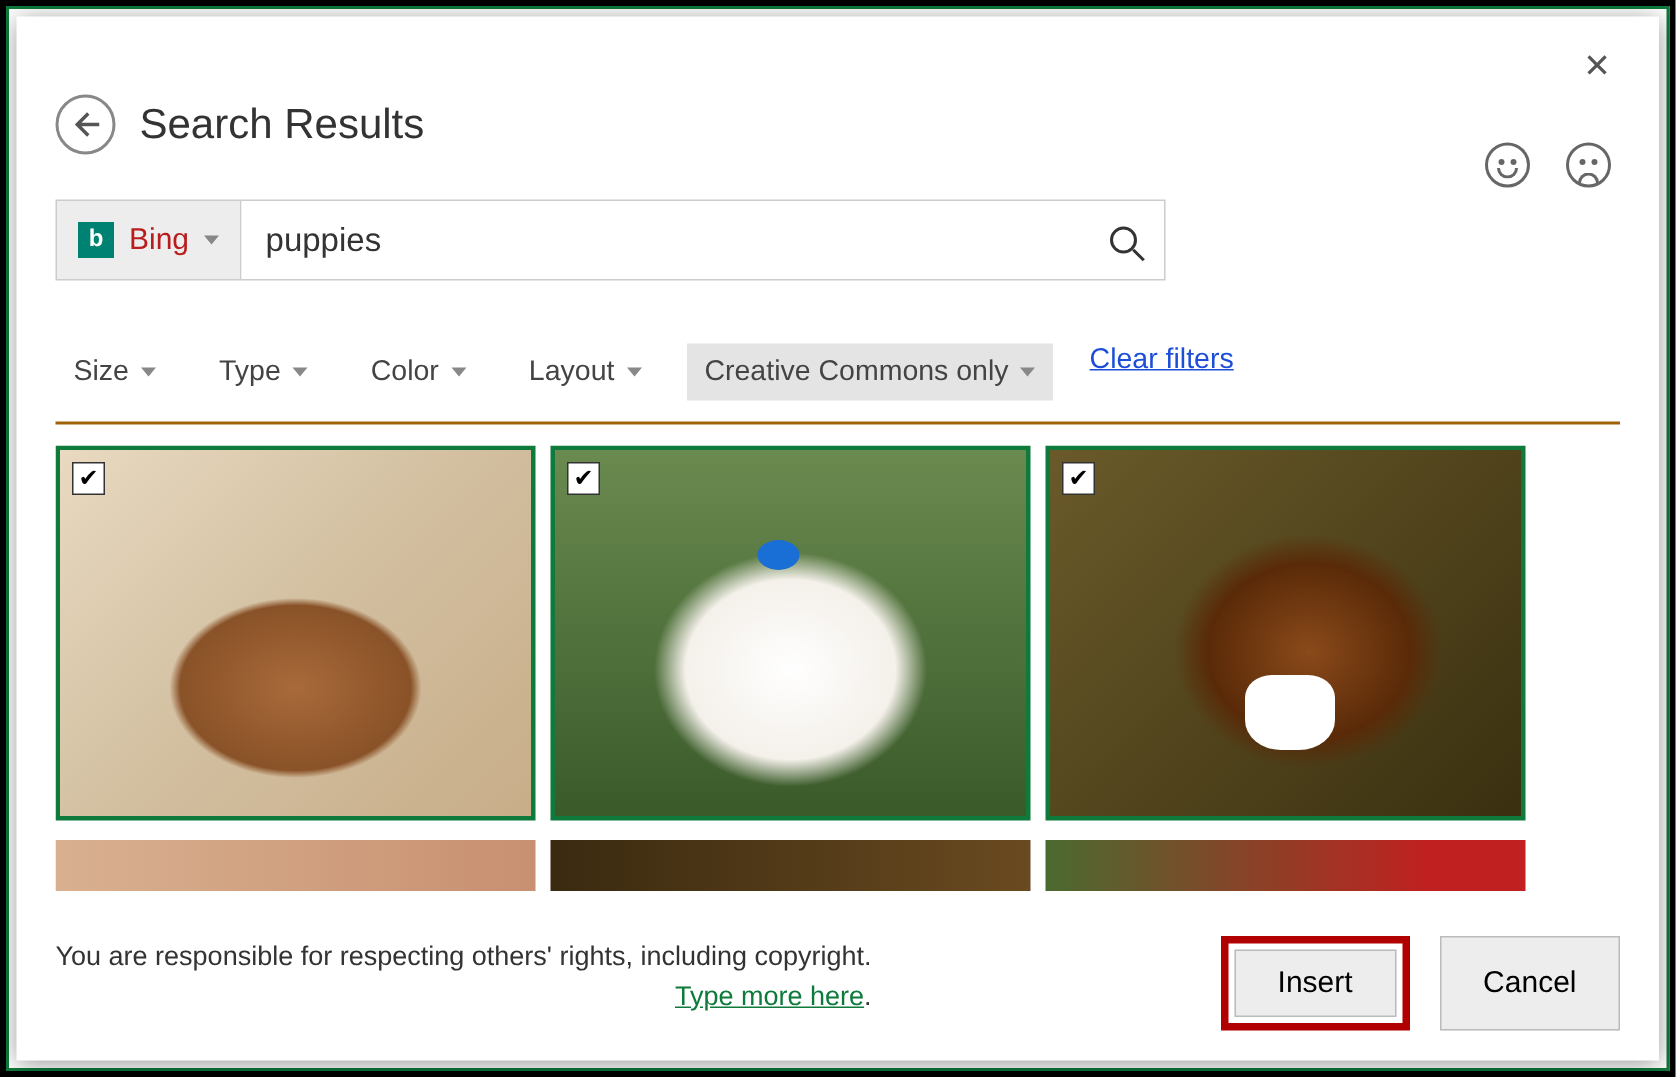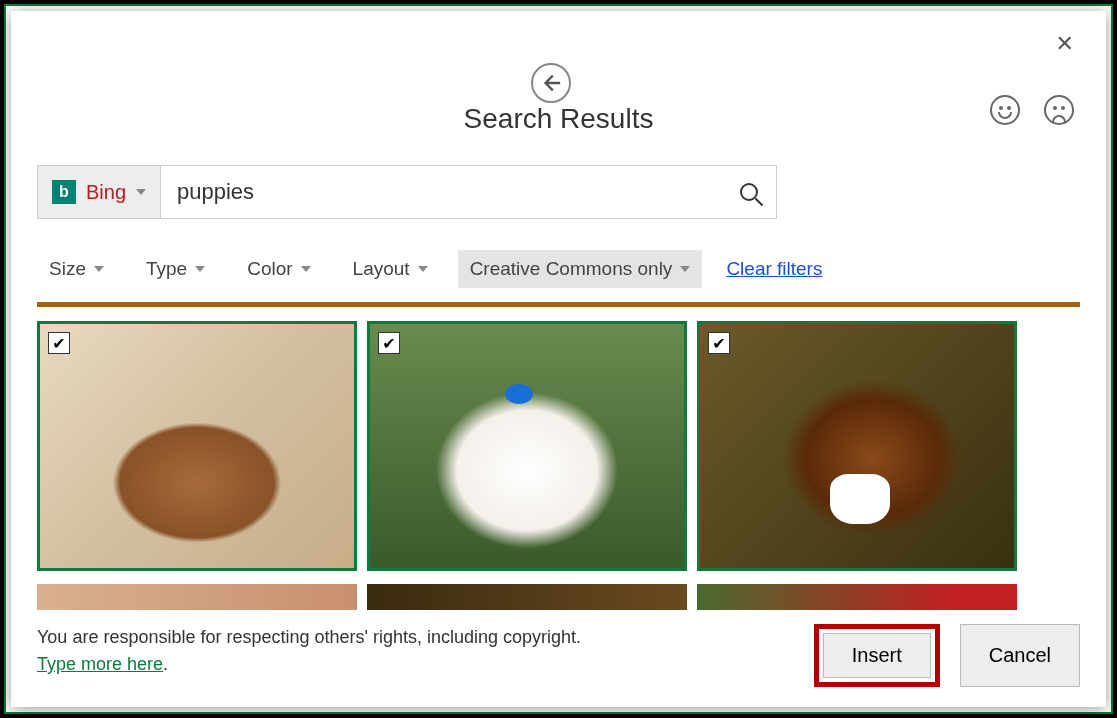--- a/index.html
+++ b/index.html
@@ -38,21 +38,20 @@
   .close-btn {
     font-size: 22px;
     color: #555;
     cursor: pointer;
     padding: 2px 6px;
   }
   .title-row {
     display: flex;
     align-items: center;
     margin-top: 4px;
-    flex-direction: column;
   }
   .back-btn {
     width: 40px; height: 40px;
     border-radius: 50%;
     border: 2px solid #888;
     display: flex; align-items: center; justify-content: center;
     margin-right: 16px;
     cursor: pointer;
   }
   .title-text {
@@ -113,23 +112,23 @@
   .search-btn {
     width: 54px;
     display:flex; align-items:center; justify-content:center;
     cursor:pointer;
   }
   .mag {
     width:18px;height:18px;border:2px solid #333;border-radius:50%;position:relative;
   }
   .mag::after{content:"";position:absolute;width:2px;height:10px;background:#333;transform:rotate(-45deg);right:-4px;bottom:-8px;}
   .filters-row {
-    display:flex; align-items:center; gap:18px;
-    margin-top: 31px;
-    border-bottom: 5px solid #a16207;
+    display:flex; align-items:flex-start; gap:18px;
+    margin-top: 42px;
+    border-bottom: 2px solid #a16207;
     padding-bottom: 14px;
   }
   .filter {
     display:flex; align-items:center; gap:8px;
     padding: 8px 12px;
     font-size: 19px;
     color:#444;
     cursor:pointer;
   }
   .filter.active { background:#e4e4e4; }
@@ -168,21 +167,21 @@
     font-size:16px; color:#000;
   }
   .partial { height:34px; width:320px; }
   .partial.p1{ background:linear-gradient(90deg,#d8b090,#c89070); }
   .partial.p2{ background:linear-gradient(90deg,#3a2a10,#6a4a20); }
   .partial.p3{ background:linear-gradient(90deg,#4a6a30,#c02020 80%); }
   .footer {
     display:flex; align-items:flex-start; justify-content:space-between;
     margin-top: 14px;
   }
-  .disclaimer { font-size:18px; color:#333; line-height:1.5; }
+  .disclaimer { font-size:18px; color:#333; line-height:1.5;text-align:right; }
   .learn-link { color:#0e7a3b; text-decoration:underline; cursor:pointer; }
   .btn-row { display:flex; gap:20px; }
   .btn {
     padding: 10px 28px;
     font-size:20px;
     background:#ededed;
     border:1px solid #bbb;
     cursor:pointer;
   }
   .insert-hl {

